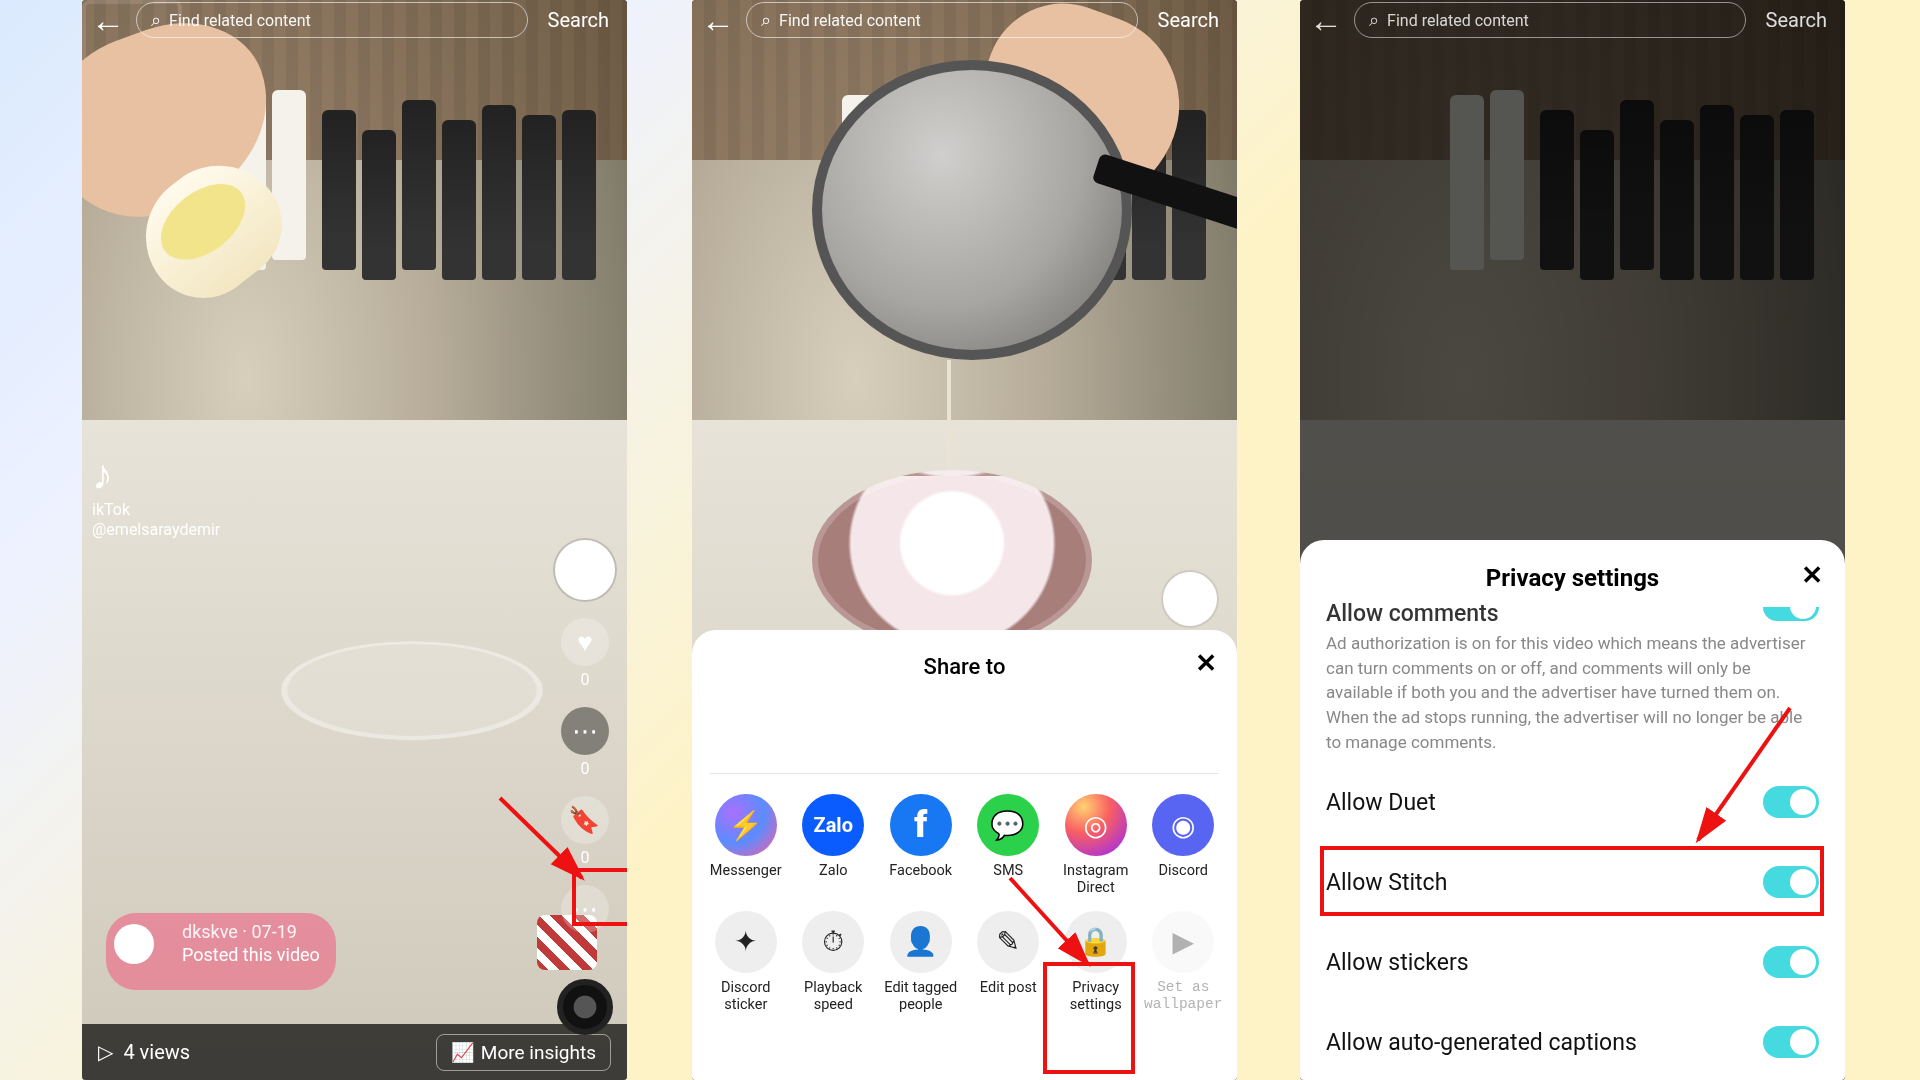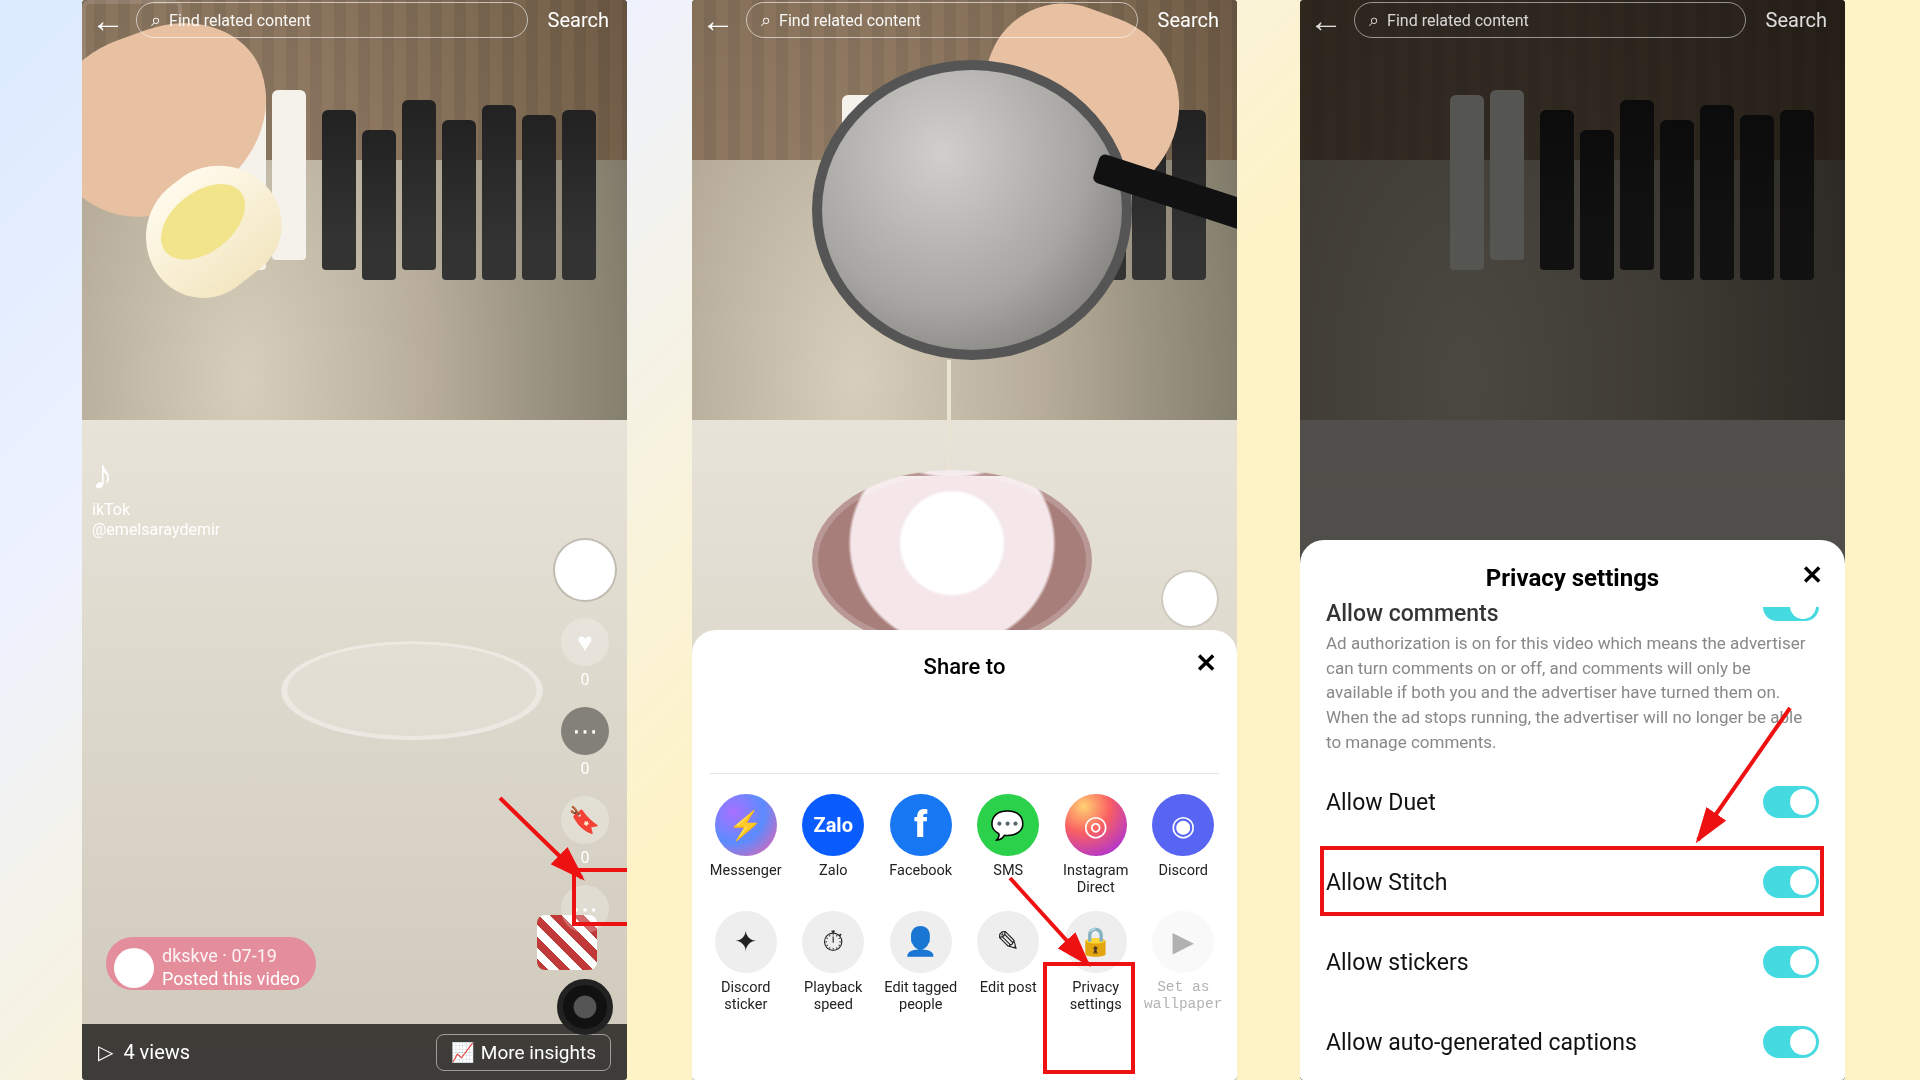--- a/index.html
+++ b/index.html
@@ -46,21 +46,21 @@
   .video-dim{ position:absolute; inset:0; background:rgba(0,0,0,.65);}
 
   
   .rail { position:absolute; right:12px; top:540px; display:flex; flex-direction:column; align-items:center; gap:18px; z-index:30; }
   .rail .avatar{ width:60px; height:60px; border-radius:50%; background:#fff; border:2px solid #fff; box-shadow:0 0 0 2px rgba(0,0,0,.15);}
   .rail .circ{ width:48px; height:48px; border-radius:50%; display:flex; align-items:center; justify-content:center; font-size:26px; background:rgba(255,255,255,.25); color:#fff;}
   .rail .circ.dark{ background:rgba(0,0,0,.4);}
   .rail .count{ color:#fff; font-size:16px; margin-top:-14px;}
   .rail .disc{ width:56px; height:56px; border-radius:50%; background:radial-gradient(circle,#555 0 35%,#111 38% 100%); border:6px solid #222;}
 
-  .post-pill{ position:absolute; bottom:90px; left:24px; display:flex; align-items:center; gap:8px; background:rgba(233,120,144,.75); padding:8px 16px 0 8px; border-radius:30px;justify-content:flex-end; }
+  .post-pill{ position:absolute; bottom:90px; left:24px; display:flex; align-items:center; gap:28px; background:rgba(233,120,144,.75); padding:8px 16px 24px 8px; border-radius:30px;justify-content:flex-end; }
   .post-pill .av{ width:40px; height:40px; border-radius:50%; background:#fff;}
   .post-pill .txts{ color:#fff; font-size:18px; line-height:1.25;}
   .post-pill .txts .top{ opacity:.9; }
   .bottombar{ position:absolute; bottom:0; left:0; right:0; height:56px; background:rgba(0,0,0,.7); display:flex; align-items:center; justify-content:space-between; padding:0 16px;}
   .views{ display:flex; align-items:center; gap:10px; color:#fff; font-size:20px;}
   .insights{ display:flex; align-items:center; gap:6px; color:#fff; font-size:19px; border:1px solid rgba(255,255,255,.5); padding:6px 14px; border-radius:8px;}
 
   
   .hl{ position:absolute; border:4px solid #e11; pointer-events:none; z-index:60;}
   .arrow-svg{ position:absolute; z-index:61; pointer-events:none;}

